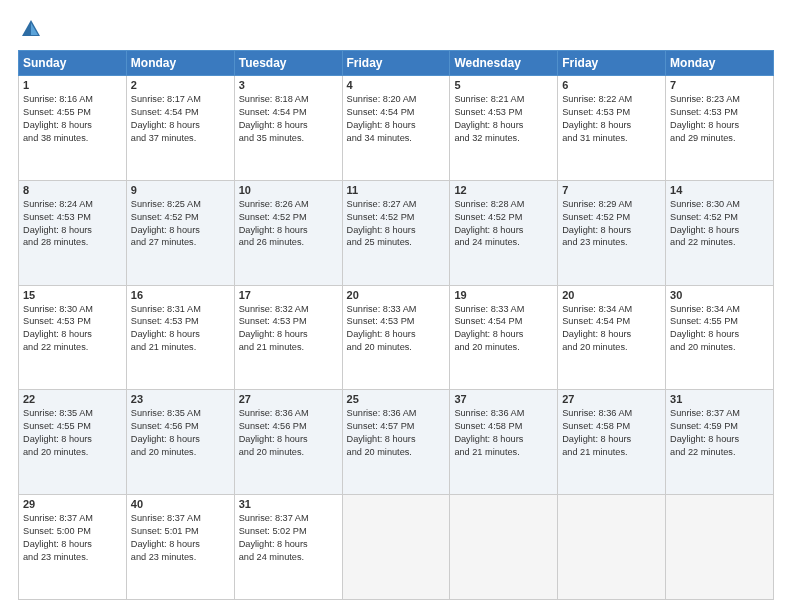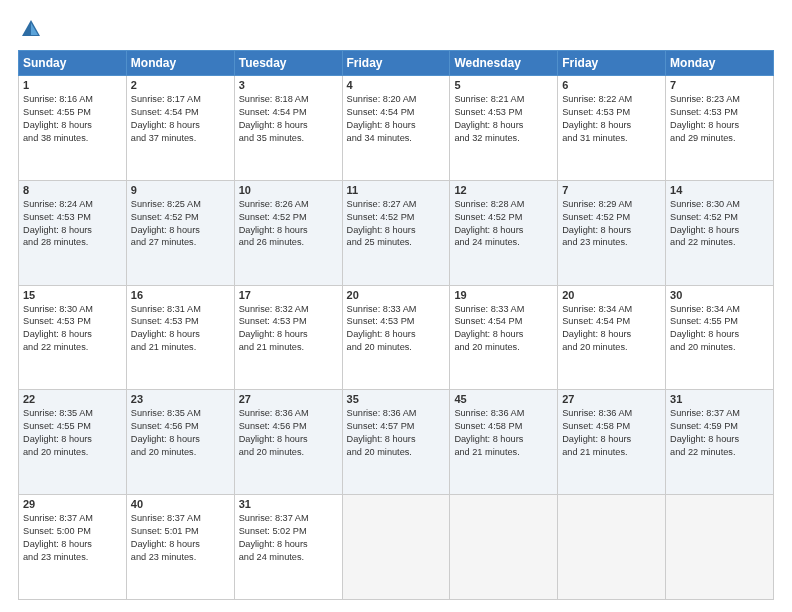--- a/index.html
+++ b/index.html
@@ -234,25 +234,25 @@
           </td>
           <td>
             <span class="day-num">23</span>
             <div class="day-info">Sunrise: 8:35 AM<br>Sunset: 4:56 PM<br>Daylight: 8 hours<br>and 20 minutes.</div>
           </td>
           <td>
             <span class="day-num">27</span>
             <div class="day-info">Sunrise: 8:36 AM<br>Sunset: 4:56 PM<br>Daylight: 8 hours<br>and 20 minutes.</div>
           </td>
           <td>
-            <span class="day-num">35</span>
+            <span class="day-num">25</span>
             <div class="day-info">Sunrise: 8:36 AM<br>Sunset: 4:57 PM<br>Daylight: 8 hours<br>and 20 minutes.</div>
           </td>
           <td>
-            <span class="day-num">45</span>
+            <span class="day-num">37</span>
             <div class="day-info">Sunrise: 8:36 AM<br>Sunset: 4:58 PM<br>Daylight: 8 hours<br>and 21 minutes.</div>
           </td>
           <td>
             <span class="day-num">27</span>
             <div class="day-info">Sunrise: 8:36 AM<br>Sunset: 4:58 PM<br>Daylight: 8 hours<br>and 21 minutes.</div>
           </td>
           <td>
             <span class="day-num">31</span>
             <div class="day-info">Sunrise: 8:37 AM<br>Sunset: 4:59 PM<br>Daylight: 8 hours<br>and 22 minutes.</div>
           </td>

